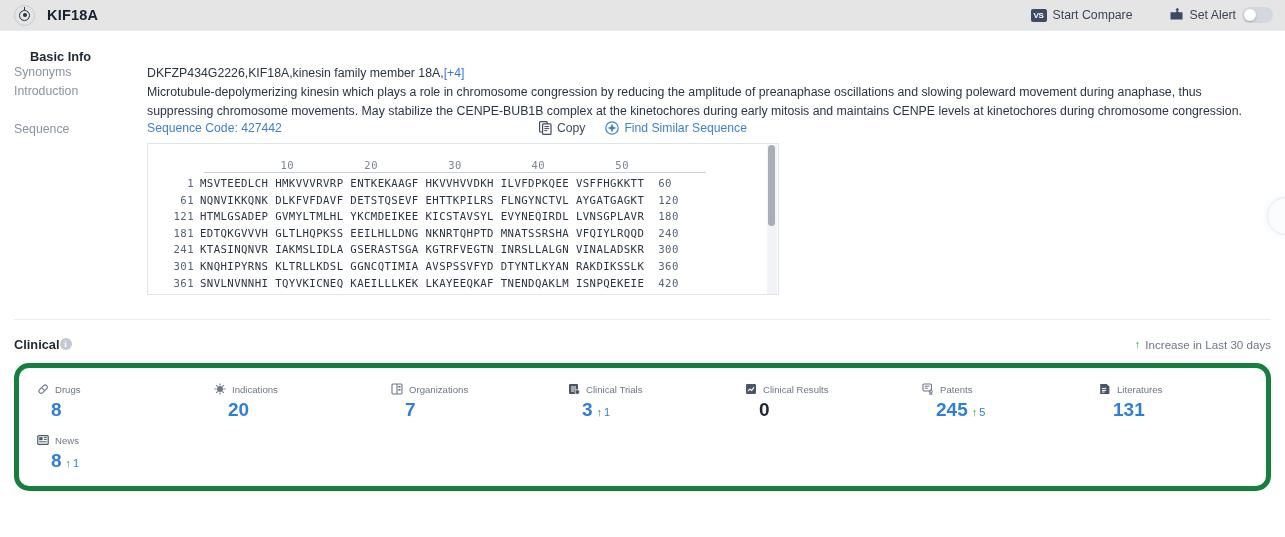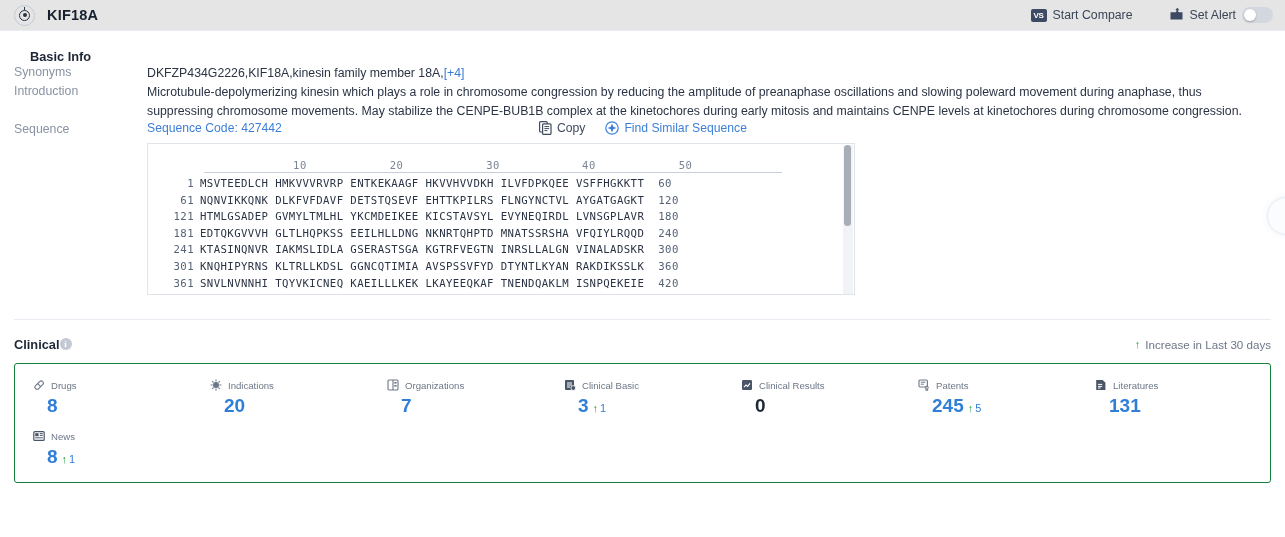--- a/index.html
+++ b/index.html
@@ -138,21 +138,21 @@
     display: flex;
     align-items: center;
     gap: 20px;
   }
   .seq-tool { display: flex; align-items: center; gap: 5px; cursor: pointer; }
   .seq-tool.copy { color: #3f4a5c; }
   .seq-tool.find { color: #3d7fd8; }
 
   .seq-box {
     margin-top: 8px;
-    width: 708px;
+    width: 632px;
     height: 152px;
     border: 1px solid #dfe3ea;
     background: #fff;
     position: relative;
     overflow: hidden;
     font-family: "DejaVu Sans Mono", monospace;
   }
   .seq-inner { padding: 10px 0 0 0; }
 
   .ruler {
@@ -250,22 +250,22 @@
     margin-left: auto;
     font-size: 11.6px;
     color: #6d7787;
     display: flex;
     align-items: center;
     gap: 5px;
   }
   .up-arrow { color: #24a148; font-size: 11px; }
 
   .cards {
-    border: 1px solid #15803d;
-    border-radius: 3px;
+    border: 5px solid #15803d;
+    border-radius: 15px;
     margin-top: 4px;
     padding: 10px 0 6px 0;
     background: #fff;
     display: flex;
     flex-wrap: wrap;
   }
   .card {
     width: 177px;
     padding: 4px 0 6px 18px;
     cursor: pointer;
@@ -496,21 +496,21 @@
 
     <div class="card">
       <div class="card-head">
         <span>
           <svg width="12" height="12" viewBox="0 0 12 12">
             <rect x="1" y="1" width="9" height="10" rx="1" fill="#4a5568"></rect>
             <path d="M3 4h5M3 6h5M3 8h3" stroke="#fff" stroke-width="1"></path>
             <circle cx="9.3" cy="9" r="2.4" fill="#4a5568" stroke="#fff" stroke-width="0.8"></circle>
             </svg>
         </span>
-        <span>Clinical Basic</span>
+        <span>Clinical Trials</span>
       </div>
       <div class="card-val">
         <span>3</span>
         <span class="delta">
           <span class="up-arrow">↑</span><span>1</span>
         </span>
       </div>
     </div>
 
     <div class="card">

